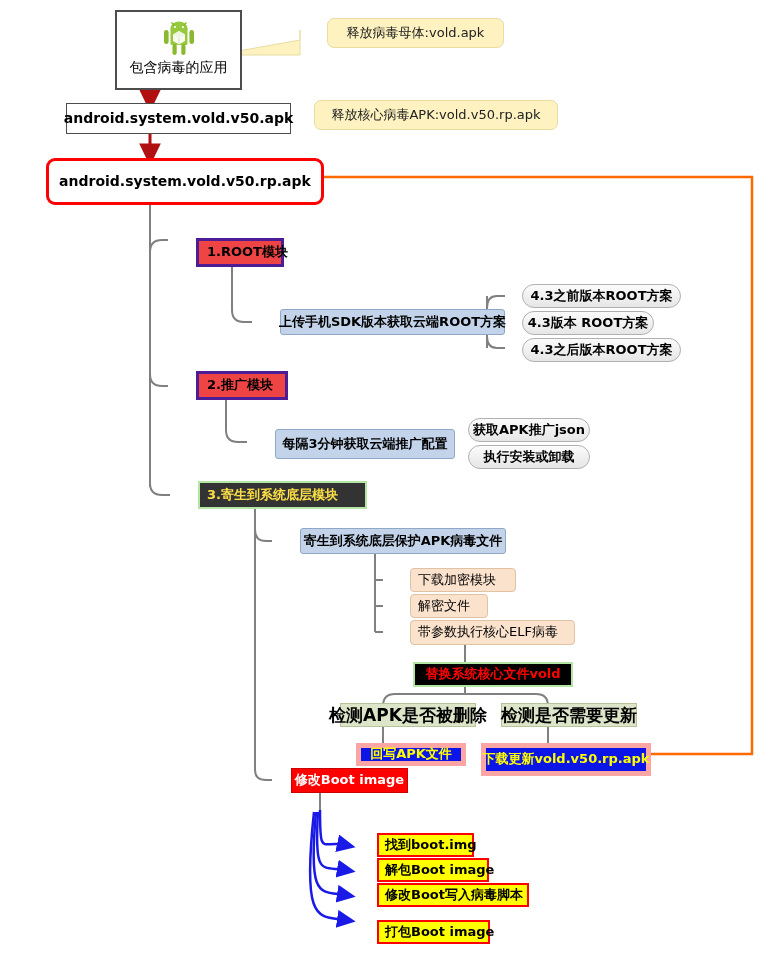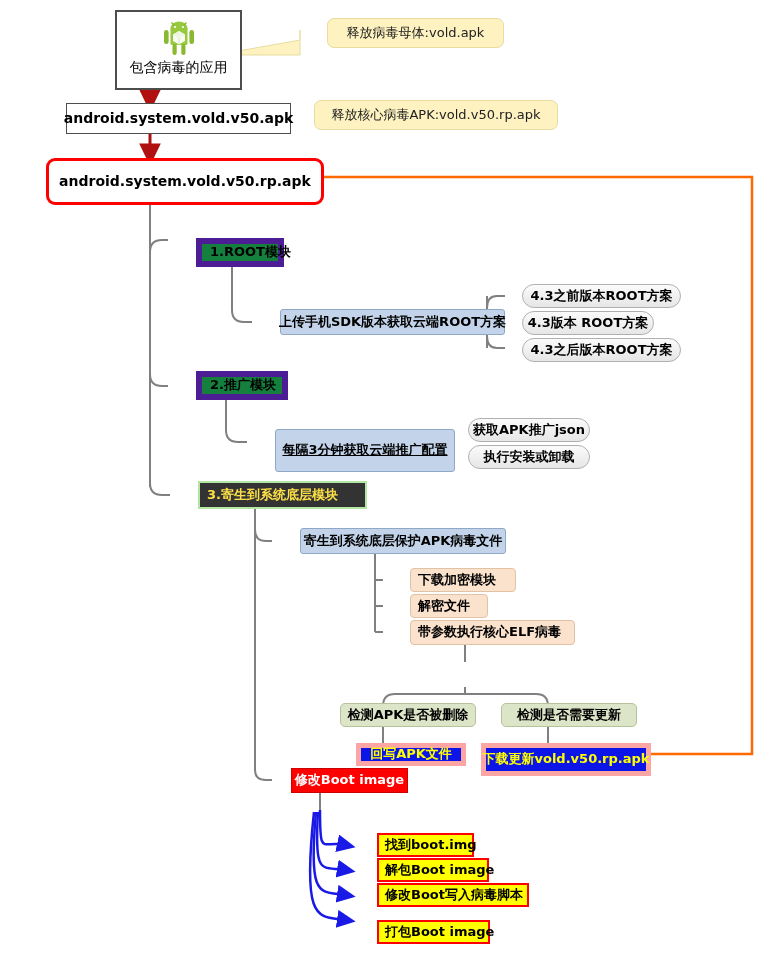--- a/index.html
+++ b/index.html
@@ -74,22 +74,22 @@
     background: #fdf2c0;
     border: 1px solid #e8dca0;
     border-radius: 7px;
     font-size: 13px;
     color: #222;
     padding: 0 10px;
   }
 
   
   .mod-box {
-    background: #15803d;
-    border: 6px solid #4c1d95;
+    background: #ef4444;
+    border: 3px solid #4c1d95;
     font-size: 13px;
     font-weight: bold;
     color: #000;
     justify-content: flex-start;
     padding-left: 8px;
   }
 
   
   .steel-box {
     background: #c3d4ea;
@@ -109,21 +109,21 @@
     font-weight: bold;
     color: #000;
   }
 
   
   .peach-box {
     background: #fbe2cd;
     border: 1px solid #e2c2a4;
     border-radius: 4px;
     font-size: 13px;
-    font-weight: bold;
+    font-weight: normal;
     color: #000;
     justify-content: flex-start;
     padding-left: 7px;
   }
 
   
   .dark-box {
     background: #333333;
     border: 2px solid #b3e6a0;
     font-size: 13px;
@@ -137,22 +137,22 @@
     border: 2px solid #b3e6a0;
     font-size: 13px;
     font-weight: bold;
     color: #ff0000;
   }
 
   
   .green-box {
     background: #dde5c8;
     border: 1px solid #b6c29a;
-    border-radius: 5px;
-    font-size: 13px;
+    border-radius: 0;
+    font-size: 17px;
     font-weight: bold;
     color: #000;
   }
 
   
   .blue-box {
     background: #0c15e8;
     border: 5px solid #fca5a5;
     font-size: 13px;
     font-weight: bold;
@@ -288,32 +288,33 @@
   <div class="node apk-box-red" style="left:18px; top:158px; width:278px; height:47px;">android.system.vold.v50.rp.apk</div>
 
   <div class="node mod-box" style="left:168px; top:238px; width:88px; height:29px;">1.ROOT模块</div>
   <div class="node steel-box" style="left:252px; top:309px; width:225px; height:26px;">上传手机SDK版本获取云端ROOT方案</div>
 
   <div class="node gray-box" style="left:494px; top:284px; width:159px; height:24px;">4.3之前版本ROOT方案</div>
   <div class="node gray-box" style="left:494px; top:311px; width:132px; height:24px;">4.3版本 ROOT方案</div>
   <div class="node gray-box" style="left:494px; top:338px; width:159px; height:24px;">4.3之后版本ROOT方案</div>
 
   <div class="node mod-box" style="left:168px; top:371px; width:92px; height:29px;">2.推广模块</div>
-  <div class="node steel-box" style="left:247px; top:429px; width:180px; height:43px;text-decoration:underline;">每隔3分钟获取云端推广配置</div>
+  <div class="node steel-box" style="left:247px; top:429px; width:180px; height:30px;">每隔3分钟获取云端推广配置</div>
 
   <div class="node gray-box" style="left:440px; top:418px; width:122px; height:24px;">获取APK推广json</div>
   <div class="node gray-box" style="left:440px; top:445px; width:122px; height:24px;">执行安装或卸载</div>
 
   <div class="node dark-box" style="left:170px; top:481px; width:169px; height:28px;">3.寄生到系统底层模块</div>
   <div class="node steel-box" style="left:272px; top:528px; width:206px; height:26px;">寄生到系统底层保护APK病毒文件</div>
 
   <div class="node peach-box" style="left:382px; top:568px; width:106px; height:24px;">下载加密模块</div>
   <div class="node peach-box" style="left:382px; top:594px; width:78px; height:24px;">解密文件</div>
   <div class="node peach-box" style="left:382px; top:620px; width:165px; height:25px;">带参数执行核心ELF病毒</div>
 
+  <div class="node black-box" style="left:385px; top:662px; width:160px; height:25px;">替换系统核心文件vold</div>
 
   <div class="node green-box" style="left:312px; top:703px; width:136px; height:24px;">检测APK是否被删除</div>
   <div class="node green-box" style="left:473px; top:703px; width:136px; height:24px;">检测是否需要更新</div>
 
   <div class="node blue-box" style="left:328px; top:743px; width:110px; height:23px;">回写APK文件</div>
   <div class="node blue-box" style="left:453px; top:743px; width:170px; height:33px;">下载更新vold.v50.rp.apk</div>
 
   <div class="node red-box" style="left:263px; top:768px; width:117px; height:25px;">修改Boot image</div>
 
   <div class="node yellow-box" style="left:349px; top:833px; width:97px; height:24px;">找到boot.img</div>

